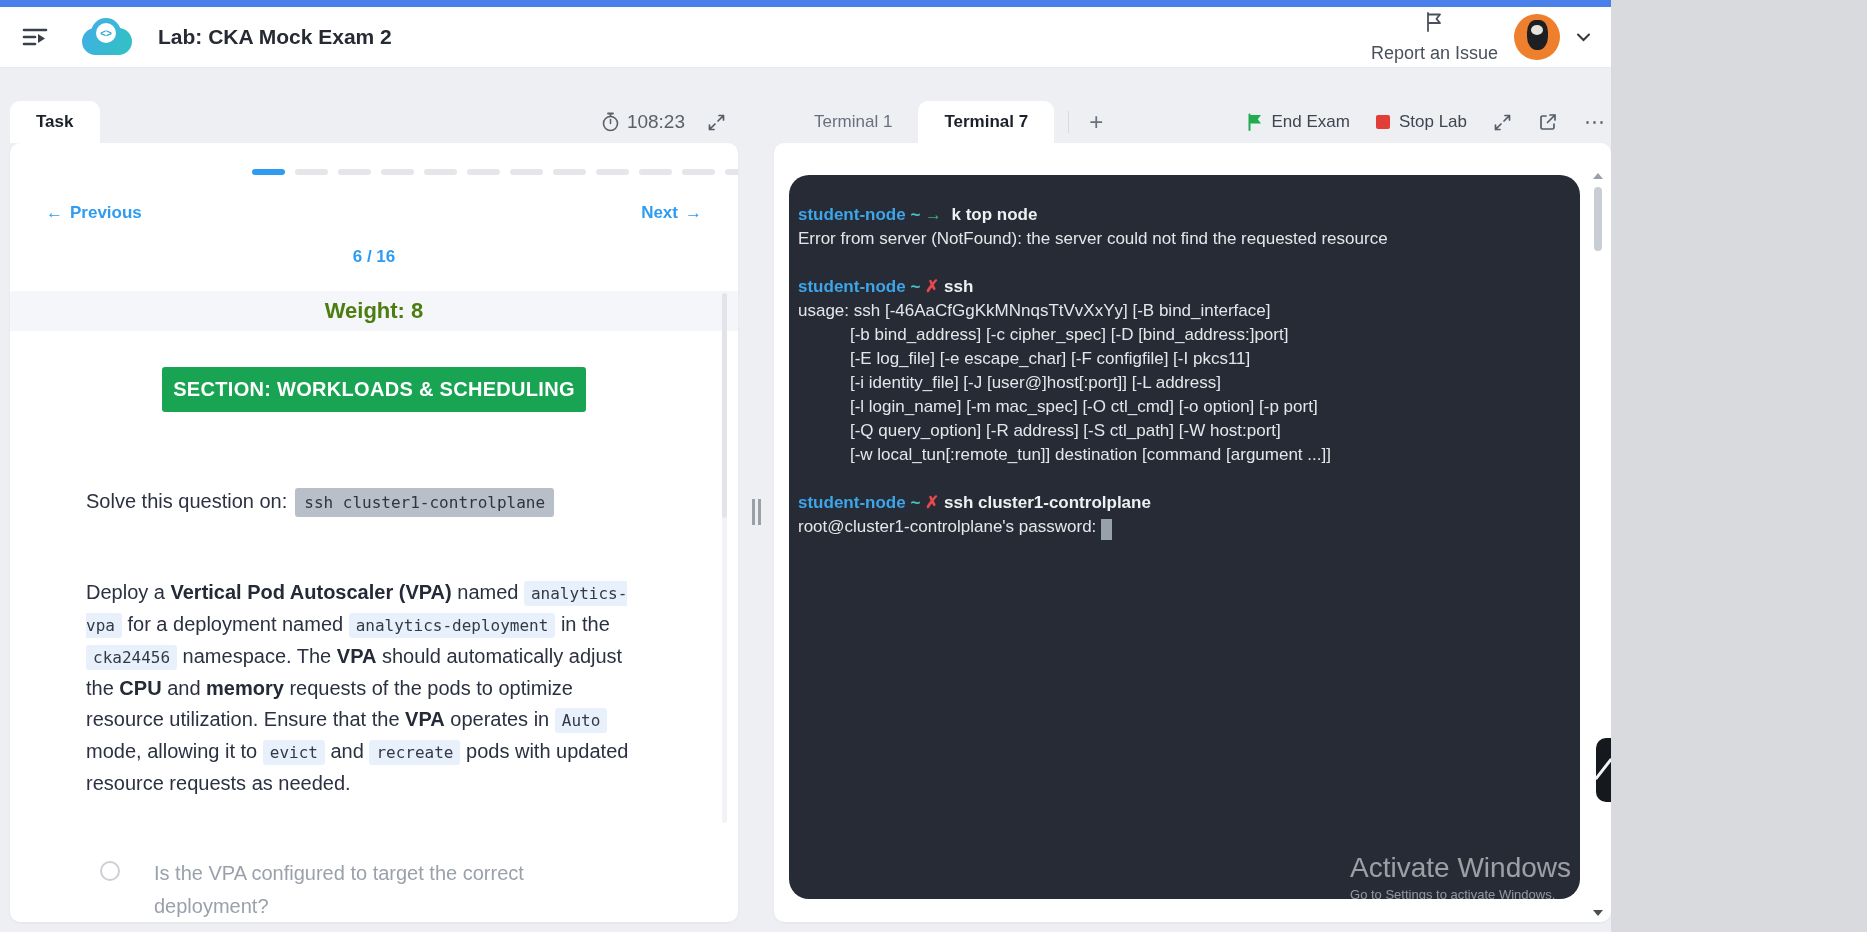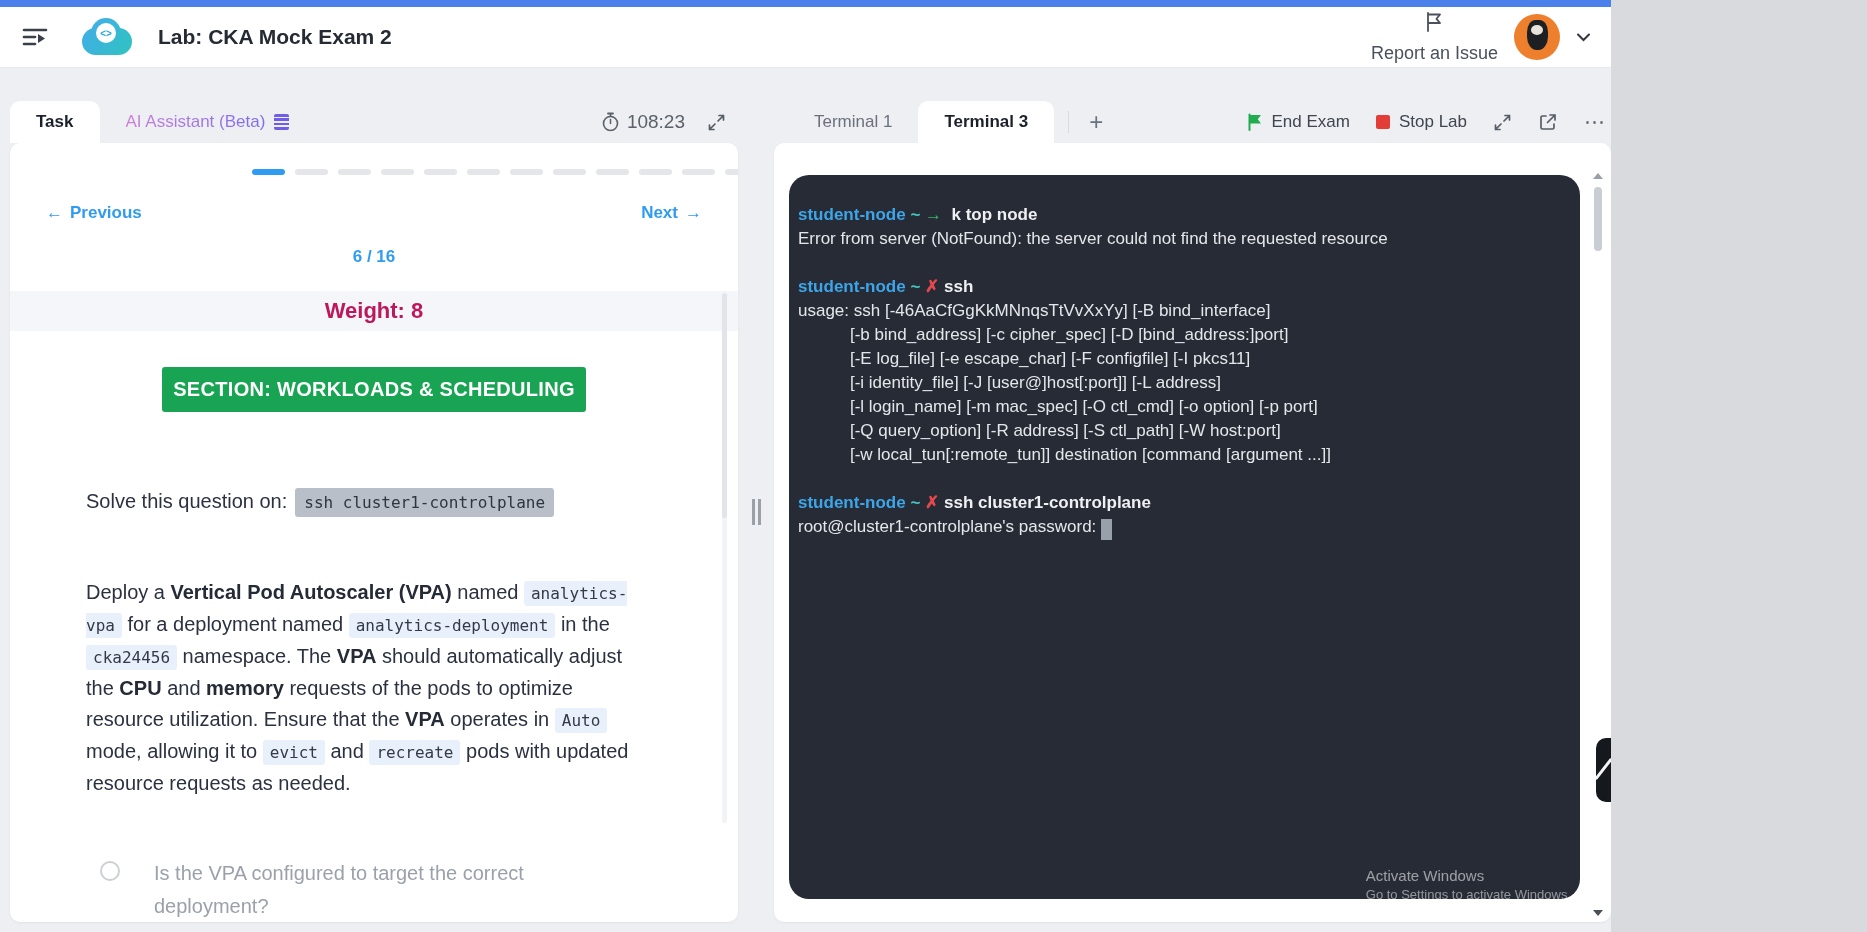--- a/index.html
+++ b/index.html
@@ -56,21 +56,21 @@
   .panel{ background:#fff; border-radius:10px; flex:1; position:relative; overflow:hidden; box-shadow:0 1px 3px rgba(16,24,40,.05); }
 
   
   .progress-row{ margin:26px 0 0 242px; display:flex; gap:10px; height:6px; overflow:hidden; }
   .seg{ width:33px; height:6px; border-radius:3px; background:#e4e6ea; flex-shrink:0; }
   .seg.active{ background:#2f9cf1; }
   .nav-row{ margin:28px 36px 0 36px; display:flex; justify-content:space-between; color:#2f9cf1; font-weight:700; font-size:17px; }
   .nav-link{ display:flex; align-items:center; gap:7px; cursor:pointer; }
   .count{ text-align:center; margin-top:24px; color:#2f9cf1; font-weight:700; font-size:17px; }
   .weight-strip{ margin-top:24px; height:40px; background:#f4f6fa; text-align:center; line-height:40px;
-    color:#be185d; font-weight:700; font-size:22px; }
+    color:#4d7c0f; font-weight:700; font-size:22px; }
   .section-btn{ display:block; margin:36px auto 0 auto; width:424px; height:45px; background:#18a452; color:#fff;
     border:none; border-radius:3px; font-weight:700; font-size:20px; font-family:inherit; letter-spacing:.3px; cursor:pointer; }
   .solve-row{ margin:78px 0 0 76px; font-size:20px; color:#2b3140; }
   code.sel{ font-family:"DejaVu Sans Mono","Liberation Mono",monospace; font-size:16px; background:#b9bfc8;
     color:#2f3540; padding:5px 9px; border-radius:3px; margin-left:8px; }
   .qtext{ margin:64px 0 0 76px; width:556px; font-size:20px; line-height:31px; color:#2b3140; }
   .qtext b{ font-weight:700; color:#242a36; }
   .qtext code.chip{ font-family:"DejaVu Sans Mono","Liberation Mono",monospace; font-size:16px; background:#e8f1fb;
     color:#333a46; padding:3px 7px; border-radius:3px; }
   .check-row{ margin:58px 0 0 90px; display:flex; gap:34px; color:#9aa1ab; font-size:20px; line-height:33px; }
@@ -85,21 +85,21 @@
     font-family:Liberation Sans, sans-serif; font-size:17px; line-height:24px; color:#e8eaed; }
   .term-line{ white-space:pre; min-height:24px; }
   .ts-p{ color:#3da5e8; font-weight:bold; }
   .ts-t{ color:#45c6c0; font-weight:bold; }
   .ts-g{ color:#33b969; font-weight:bold; }
   .ts-r{ color:#e5484d; font-weight:bold; }
   .ts-cmd{ color:#eef0f2; font-weight:bold; }
   .ts-w{ color:#e4e7ea; }
   .ts-cur{ display:inline-block; width:11px; height:21px; background:#98a0aa; vertical-align:-4px; }
   .watermark{ position:absolute; right:40px; bottom:20px; pointer-events:none; }
-  .watermark .wm1{ font-size:15px; color:rgba(255,255,255,.55); }
+  .watermark .wm1{ font-size:28px; color:rgba(255,255,255,.55); }
   .watermark .wm2{ font-size:13px; color:rgba(255,255,255,.50); margin-top:3px; }
   .term-vscroll{ position:absolute; right:6px; top:30px; bottom:6px; width:14px; display:flex; flex-direction:column; align-items:center; }
   .arr-up{ width:0; height:0; border-left:5px solid transparent; border-right:5px solid transparent; border-bottom:6px solid #9aa0a8; }
   .arr-down{ width:0; height:0; border-left:5px solid transparent; border-right:5px solid transparent; border-top:6px solid #4a4f57; margin-top:auto; }
   .scroll-thumb{ width:8px; height:64px; background:#c9cdd4; border-radius:4px; margin-top:8px; }
 
   .edge-widget{ position:absolute; right:0; top:738px; width:15px; height:64px; background:#15181c;
     border-radius:10px 0 0 10px; overflow:hidden; cursor:pointer; }
   .edge-widget::before{ content:""; position:absolute; left:6px; top:18px; width:3px; height:26px; background:#f3f4f6; transform:rotate(38deg); border-radius:2px; }
 
@@ -141,24 +141,20 @@
     </div>
   </header>
 
   <div class="workspace">
 
     <div class="col-left">
       <div class="tabrow">
         <div class="tab active">
           <span>Task</span>
         </div>
-        <div class="tab">
-          <span class="tab-ai-label">AI Assistant (Beta)</span>
-          <span class="ai-icon"></span>
-        </div>
         <div class="timer-zone">
           <div class="timer">
             <svg class="icon" width="17" height="20" viewBox="0 0 17 20">
               <circle cx="8.5" cy="11.5" r="7" stroke="#5a6169" stroke-width="1.6" fill="none"></circle>
               <path d="M6 1.5 H11" stroke="#5a6169" stroke-width="1.8" stroke-linecap="round"></path>
               <path d="M8.5 2 V4.5" stroke="#5a6169" stroke-width="1.8"></path>
               <path d="M8.5 11.5 V7.5" stroke="#5a6169" stroke-width="1.5" stroke-linecap="round"></path>
             </svg>
             <span>108:23</span>
           </div>
@@ -222,21 +218,21 @@
     <div class="col-gap">
       <div class="grip"></div>
     </div>
 
     <div class="col-right">
       <div class="tabrow" style="padding-left:14px;">
         <div class="tab">
           <span>Terminal 1</span>
         </div>
         <div class="tab active">
-          <span>Terminal 3</span>
+          <span>Terminal 7</span>
         </div>
         <div class="tab-divider"></div>
         <div class="plus">+</div>
 
         <div class="right-actions">
           <div class="action">
             <svg class="icon" width="16" height="18" viewBox="0 0 16 18">
               <path d="M2.5 1.5 V17" stroke="#21ac4f" stroke-width="2" stroke-linecap="round"></path>
               <path d="M2.5 2 H14 L10.8 6.2 L14 10.4 H2.5 Z" fill="#21ac4f"></path>
             </svg>

